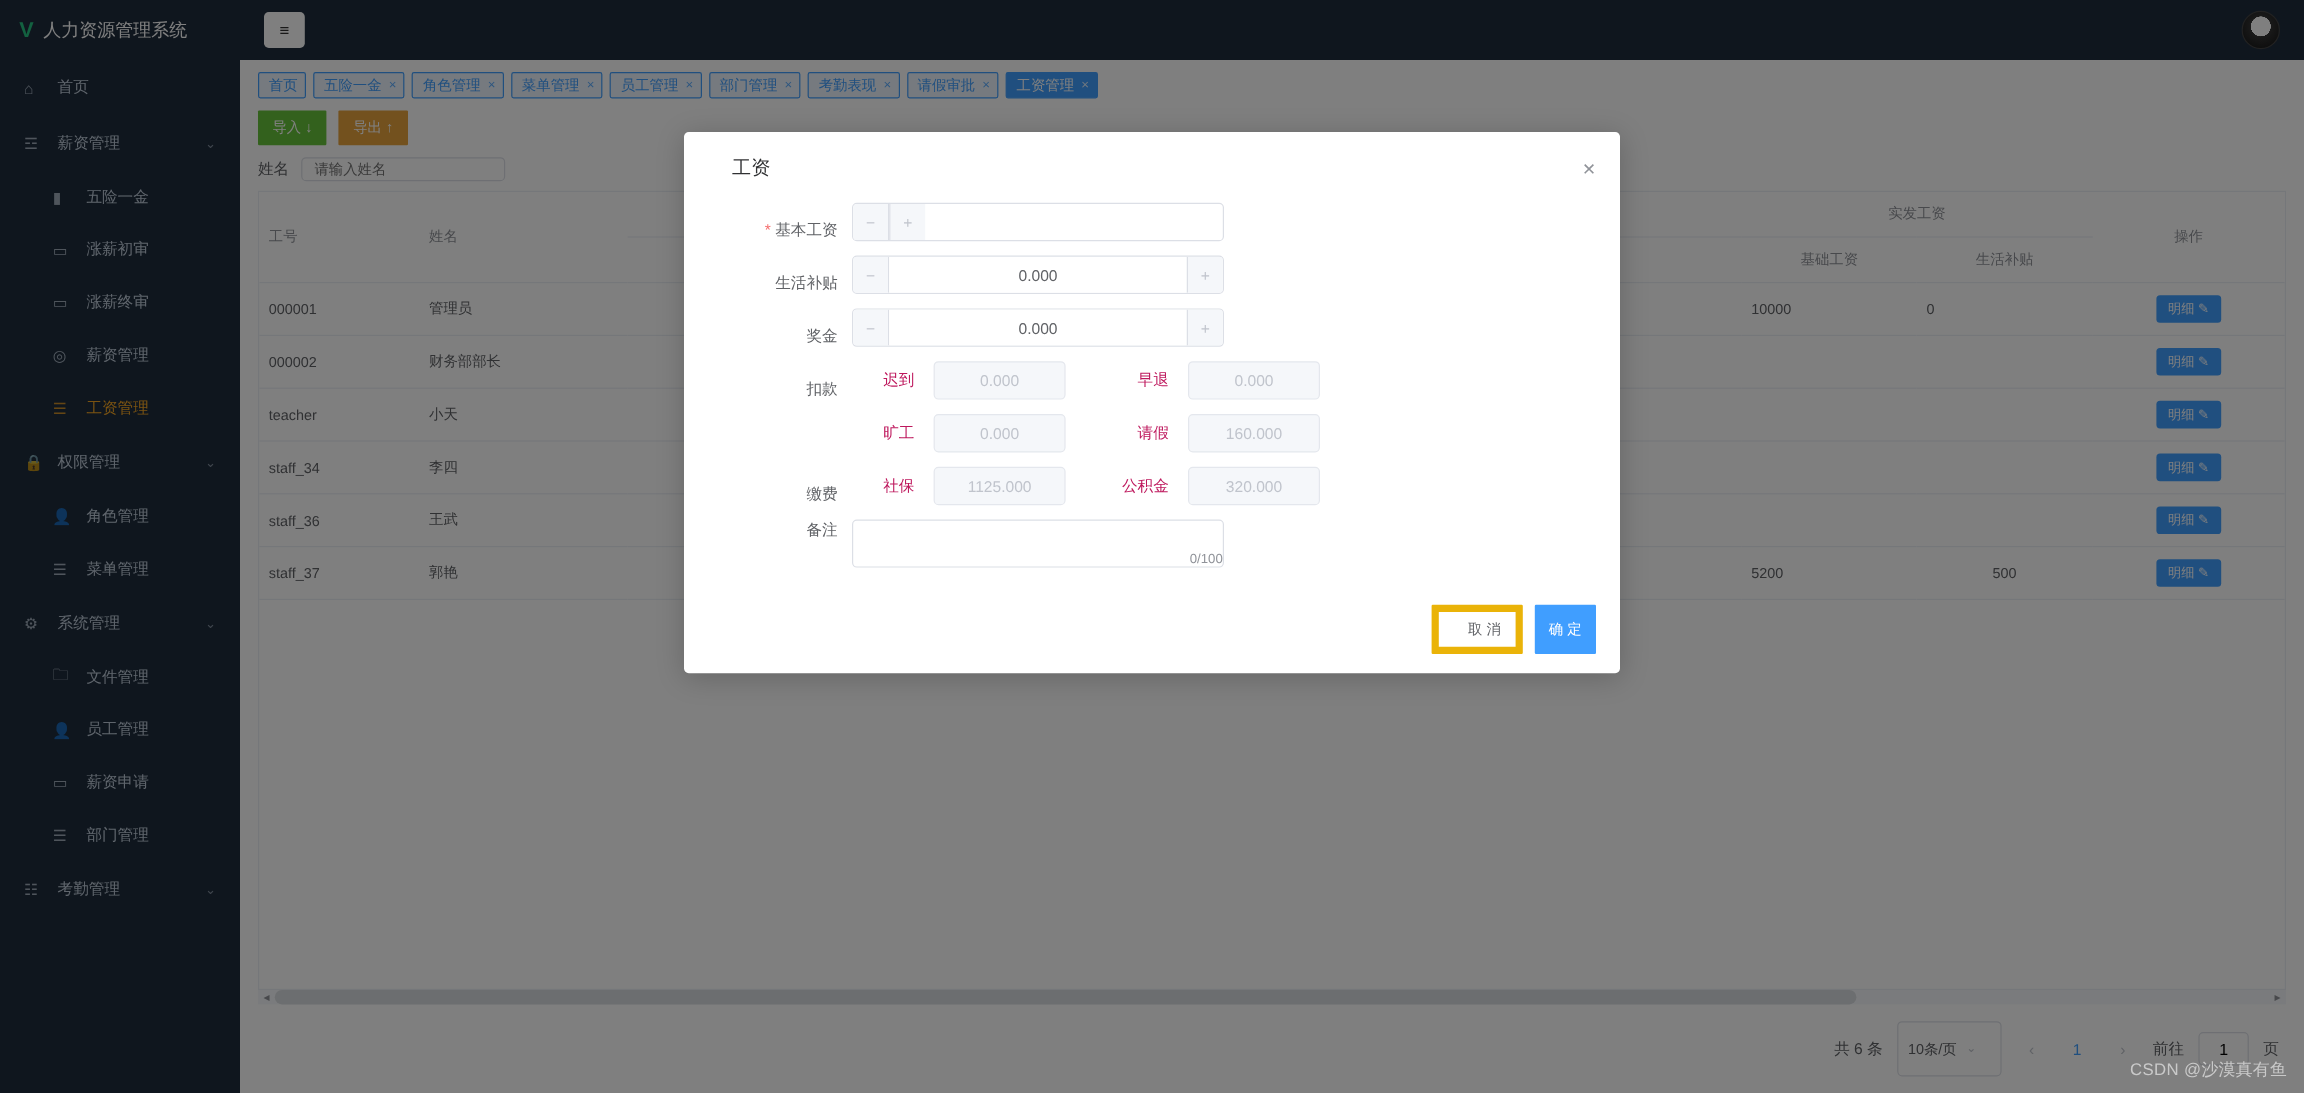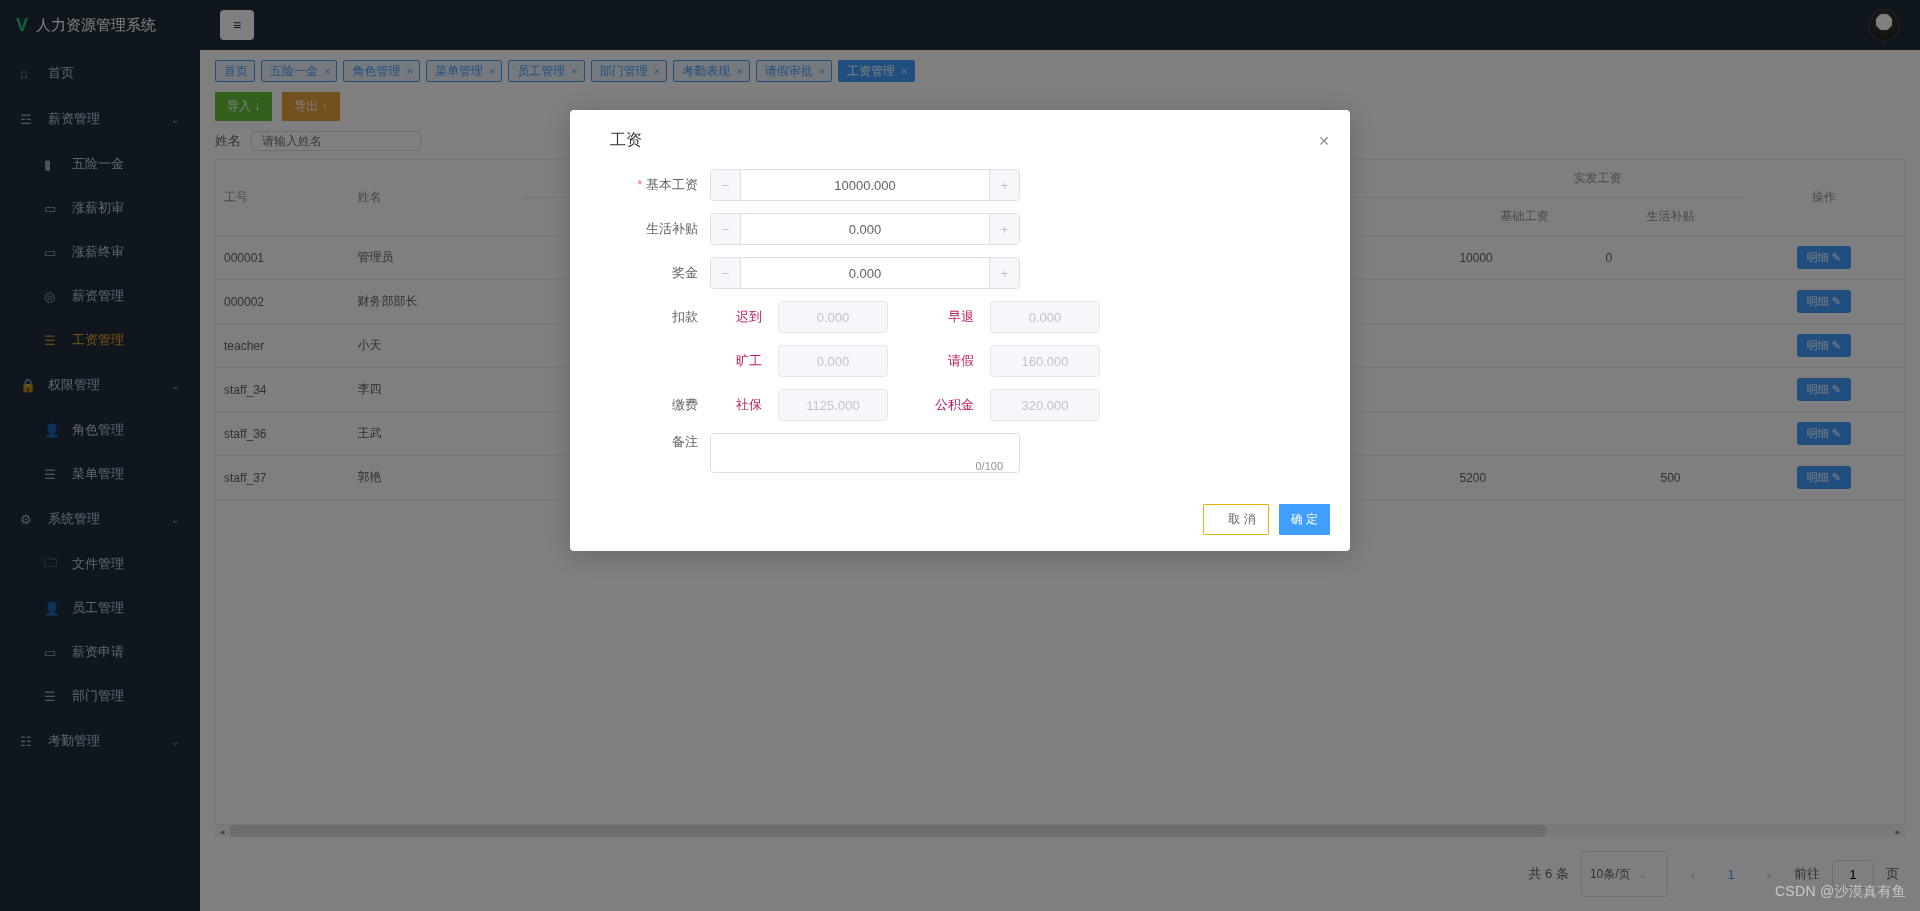--- a/index.html
+++ b/index.html
@@ -20,21 +20,21 @@
 .content { flex: 1; background: #fff; margin: 0; padding: 10px 15px 0 15px; overflow: hidden; display: flex; flex-direction: column; }
 .tabs { display: flex; gap: 6px; margin-bottom: 10px; flex-wrap: wrap; }
 .tab { border: 1px solid #409eff; color: #409eff; background:#ecf5ff; padding: 1px 6px 1px 8px; border-radius: 2px; font-size: 12px; display: flex; align-items: center; cursor: pointer; height:22px; }
 .tab.active { background: #409eff; color: #fff; }
 .tab .x { margin-left: 6px; font-size: 11px; opacity: .85; }
 .toolbar { display: flex; gap: 10px; margin-bottom: 10px; }
 .btn { border: none; border-radius: 1px; padding: 6px 12px; font-size: 12px; cursor: pointer; color: #fff; }
 .btn-green { background: #67c23a; }
 .btn-orange { background: #e6a23c; }
 .btn-blue { background: #409eff; }
-.btn-default { background: #fff; color: #606266; border: 1px solid #eab308; padding-left: 24px; }
+.btn-default { background: #fff; color: #606266; border: 6px solid #eab308; padding-left: 24px; }
 .search-row { display: flex; align-items: center; gap: 10px; margin-bottom: 8px; }
 .search-row label { color: #606266; font-size:13px;}
 .input { border: 1px solid #dcdfe6; border-radius: 4px; height: 20px; padding: 0 10px; font-size: 12px; color: #606266; }
 .table-wrap { flex: 1; overflow: auto; border: 1px solid #ebeef5; }
 table { width: 100%; border-collapse: collapse; font-size: 12px; }
 th, td { border-bottom: 1px solid #ebeef5; padding: 10px 8px; text-align: left; color: #606266; white-space: nowrap; }
 th { color: #909399; font-weight: 500; background: #fff; }
 .th-multi { text-align: center; }
 .op-btn { background: #409eff; color: #fff; border: none; border-radius: 3px; padding: 4px 10px; font-size: 11px; cursor: pointer; }
 .pagination { display: flex; justify-content: flex-end; align-items: center; gap: 12px; padding: 14px 6px; font-size: 13px; color: #606266; }
@@ -44,34 +44,34 @@
 .pg-input { width: 42px; height: 28px; border: 1px solid #dcdfe6; border-radius: 4px; text-align: center; }
 .hscroll { height: 12px; background: #f5f7fa; display:flex; }
 .hscroll-thumb { width: 78%; height: 100%; background: #d9dce0; border-radius:6px; }
 .hscroll-arrow { width:14px; display:flex; align-items:center; justify-content:center; color:#909399; font-size:10px;}
 
 .overlay { position: absolute; inset: 0; background: rgba(0,0,0,0.5); display: flex; align-items: flex-start; justify-content: center; padding-top: 110px; }
 .dialog { width: 780px; background: #fff; border-radius: 4px; box-shadow: 0 4px 24px rgba(0,0,0,.2); padding: 20px 20px 16px 20px; }
 .dialog-header { display: flex; align-items: center; margin-bottom: 18px; margin-left: 20px; }
 .dialog-title { font-size: 16px; color: #303133; }
 .dialog-close { margin-left: auto; color: #909399; cursor: pointer; font-size: 14px; }
-.form-row { display: flex; align-items: center; margin-bottom: 12px; }
+.form-row { display: flex; align-items: flex-end; margin-bottom: 12px; }
 .form-label { width: 120px; text-align: right; padding-right: 12px; color: #606266; font-size: 13px; }
 .req::before { content: "* "; color: #f56c6c; }
 .num-input { display: flex; align-items: center; border: 1px solid #dcdfe6; border-radius: 4px; height: 32px; overflow: hidden; }
 .num-input.wide { width: 310px; }
 .num-btn { width: 30px; height: 100%; display: flex; align-items: center; justify-content: center; background: #f5f7fa; color: #c0c4cc; cursor: pointer; font-size: 13px; border-right: 1px solid #dcdfe6; }
 .num-btn.right { border-right: none; border-left: 1px solid #dcdfe6; }
 .num-val { flex: 1; text-align: center; border: none; height: 100%; font-size: 13px; color: #606266; }
 .sub-pair { display: flex; align-items: center; gap: 16px; }
 .sub-label { width: 52px; text-align: right; color: #be185d; font-size: 13px; }
 .ro-input { width: 110px; height: 32px; border: 1px solid #e4e7ed; border-radius: 4px; background: #f5f7fa; text-align: center; color: #c0c4cc; font-size: 13px; }
 .final-input { width: 310px; height: 32px; border: 1px solid #e4e7ed; border-radius: 4px; background: #f5f7fa; text-align: center; color: #c0c4cc; font-size: 13px; }
 .remark { width: 310px; height: 40px; border: 1px solid #dcdfe6; border-radius: 4px; resize: none; font-size: 12px; position: relative; }
-.remark-count { position: absolute; bottom: 4px; right: 17px; font-size: 11px; color: #909399; }
+.remark-count { position: absolute; bottom: 4px; right: 1px; font-size: 11px; color: #909399; }
 .dialog-footer { display: flex; justify-content: flex-end; gap: 10px; margin-top: 28px; }
 .watermark { position: absolute; right: 14px; bottom: 10px; color: rgba(210,210,210,0.9); font-size: 14px; letter-spacing:.3px; }
 </style>
 </head>
 <body>
 
 <div class="app">
   <aside class="sidebar">
     <div class="logo">
       <span class="logo-v">V</span>
@@ -267,21 +267,20 @@
   <div class="dialog">
     <div class="dialog-header">
       <span class="dialog-title">工资</span>
       <span class="dialog-close">✕</span>
     </div>
 
     <div class="form-row">
       <div class="form-label req">基本工资</div>
       <div class="num-input wide">
         <div class="num-btn">−</div>
-        <input class="num-val" value="10000.000" style="">
         <div class="num-btn right">+</div>
       </div>
     </div>
     <div class="form-row">
       <div class="form-label">生活补贴</div>
       <div class="num-input wide">
         <div class="num-btn">−</div>
         <input class="num-val" value="0.000" style="">
         <div class="num-btn right">+</div>
       </div>

